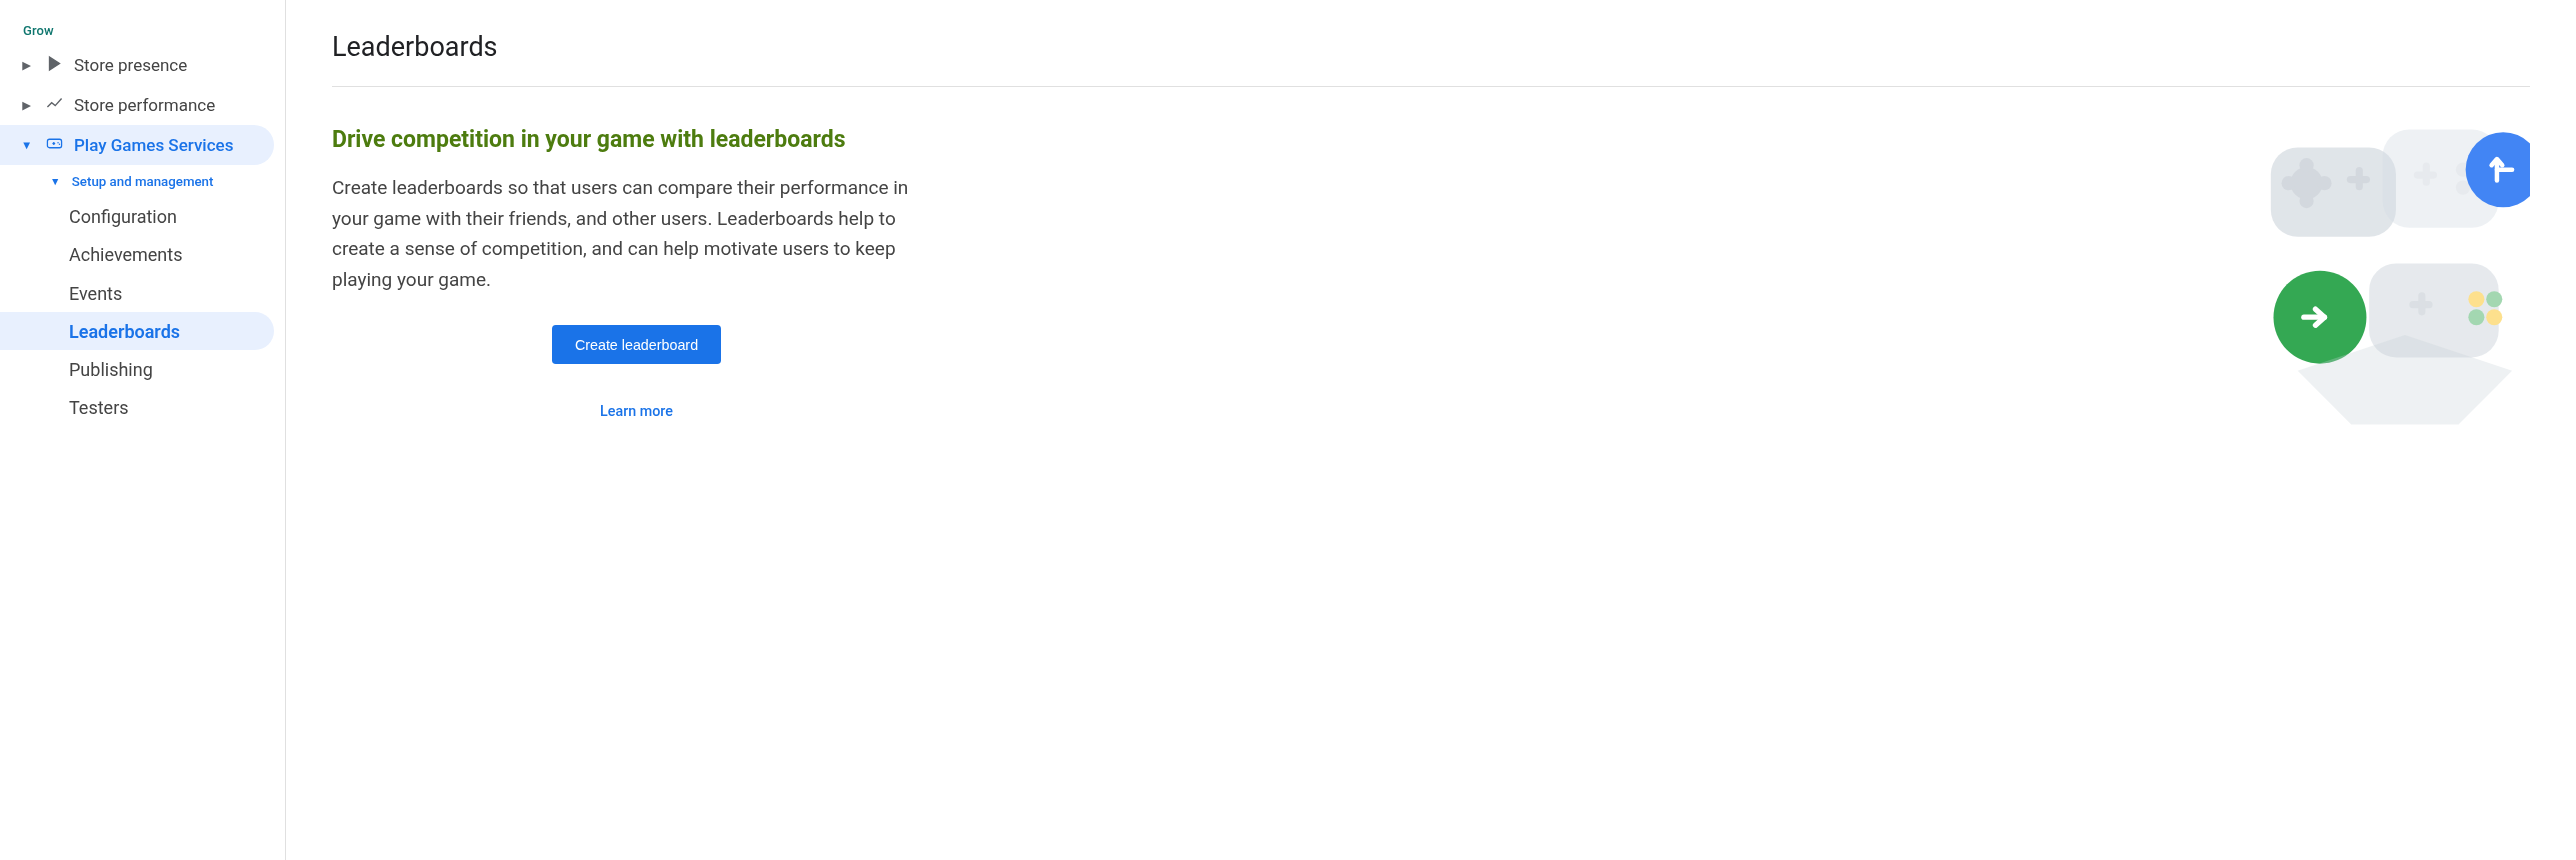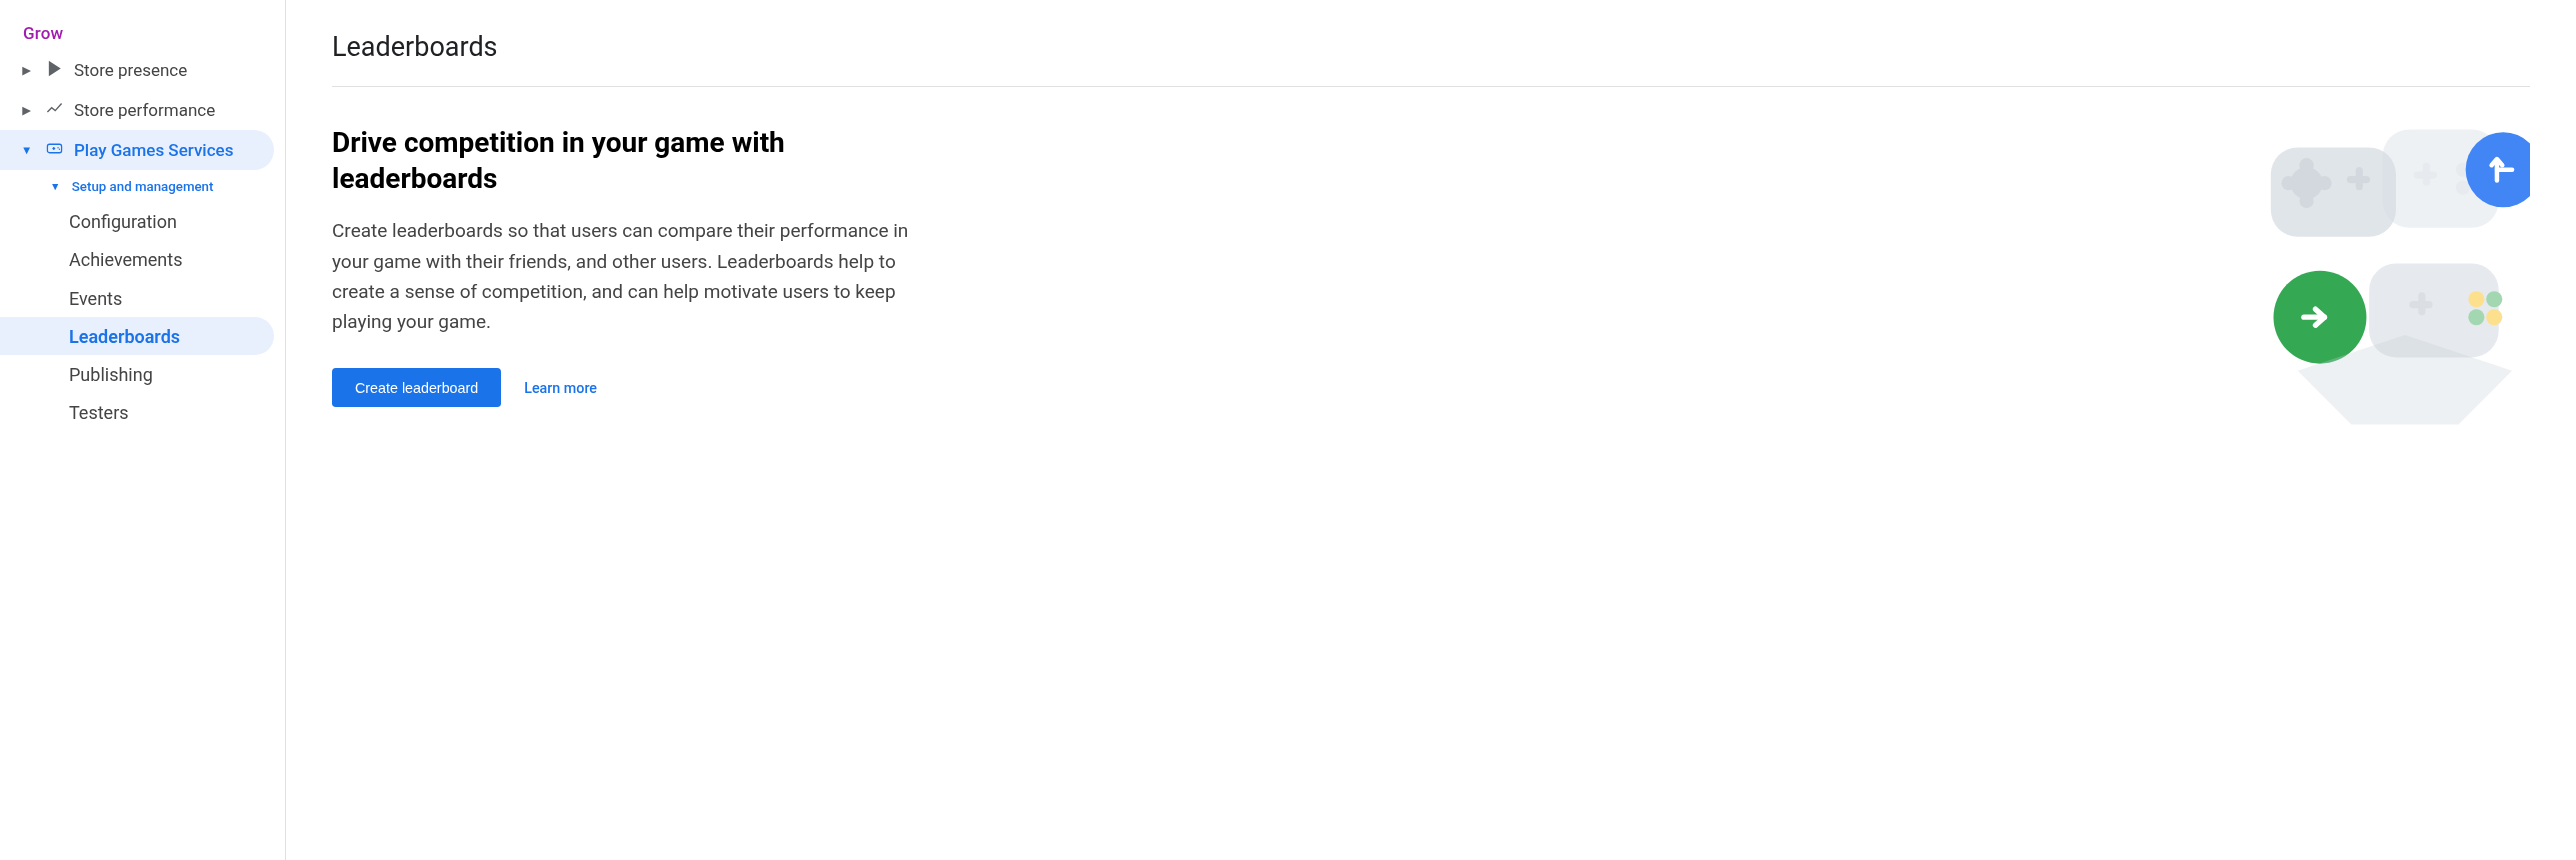--- a/index.html
+++ b/index.html
@@ -19,22 +19,22 @@
     .sidebar {
       width: 286px;
       min-width: 286px;
       background: #fff;
       padding: 15.2px 0;
       border-right: 1px solid #e0e0e0;
       overflow-y: auto;
     }
 
     .sidebar-section-label {
-      font-size: 17px;
-      color: #a21caf;
+      font-size: 13px;
+      color: #0f766e;
       font-weight: 500;
       padding: 7.6px 23px;
       letter-spacing: 0.01em;
     }
 
     .sidebar-item {
       display: flex;
       align-items: center;
       padding: 9.5px 15.2px 9.5px 19px;
       cursor: pointer;
@@ -127,38 +127,39 @@
       display: flex;
       align-items: flex-start;
       justify-content: space-between;
     }
 
     .text-section {
       max-width: 609px;
     }
 
     .promo-heading {
-      font-size: 28px;
+      font-size: 23px;
       font-weight: 700;
-      color: #000000;
+      color: #4d7c0f;
       margin-bottom: 19px;
       line-height: 1.3;
     }
 
     .promo-description {
       font-size: 19px;
       color: #444;
       line-height: 1.6;
       margin-bottom: 30.5px;
     }
 
     .actions {
       display: flex;
       align-items: center;
-      gap: 23px;
+      gap: 39px;
+      flex-direction: column;
     }
 
     .btn-primary {
       background: #1a73e8;
       color: #fff;
       border: none;
       padding: 11.4px 23px;
       border-radius: 3.8px;
       font-size: 14.3px;
       font-weight: 500;

